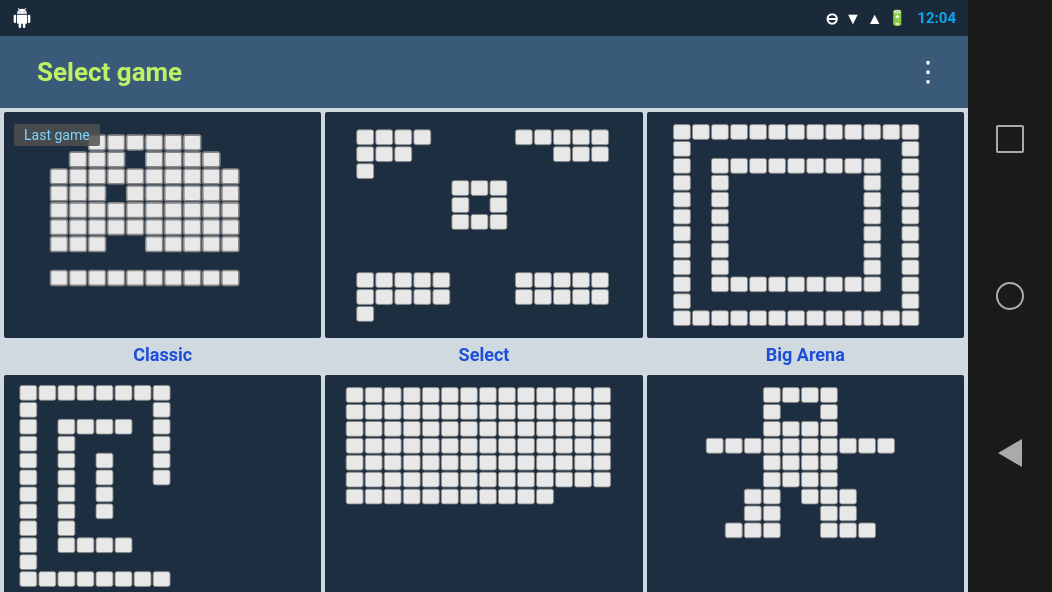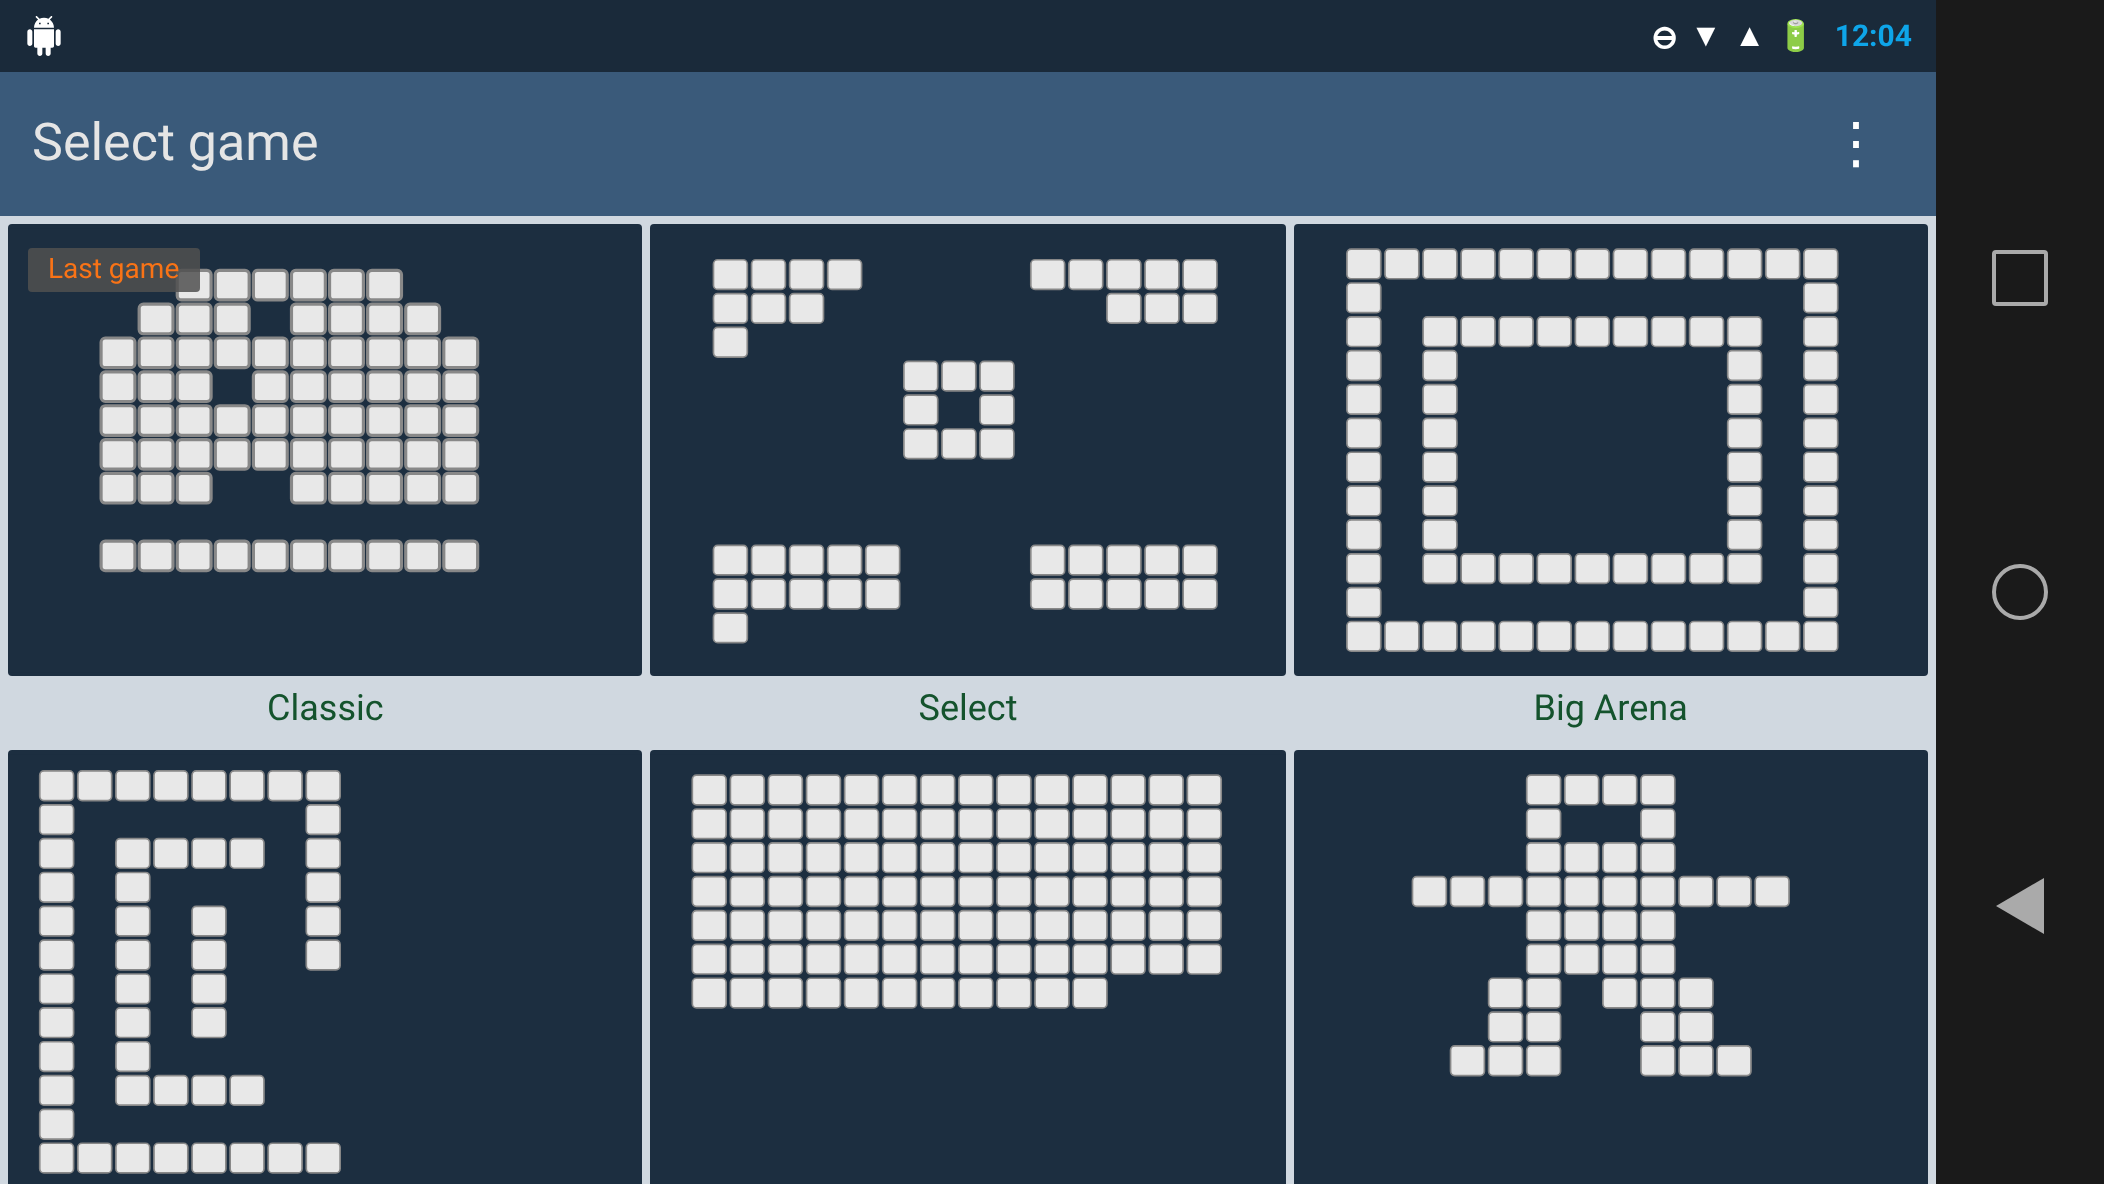--- a/index.html
+++ b/index.html
@@ -58,23 +58,24 @@
       width: 100%;
       height: 72px;
       background: #3a5a7a;
       display: flex;
       align-items: center;
       justify-content: space-between;
       padding: 0 16px;
     }
 
     #app-title {
-      color: #e5e5e5;
+      color: #bef264;
       font-size: 26px;
-      font-weight: 400;
+      font-weight: 700;
+      margin-left: 21px;
     }
 
     #more-button {
       color: white;
       font-size: 28px;
       cursor: pointer;
       padding: 8px;
       letter-spacing: 2px;
       line-height: 10px;
     }
@@ -102,34 +103,34 @@
     .game-thumbnail {
       width: 100%;
       flex: 1;
       background: #1c2e40;
       position: relative;
       overflow: hidden;
       border-radius: 2px;
     }
 
     .game-label {
-      color: #14532d;
+      color: #1d4ed8;
       font-size: 18px;
       padding: 6px 0;
       text-align: center;
-      font-weight: 400;
+      font-weight: 700;
     }
 
     
     .last-game-badge {
       position: absolute;
       top: 12px;
       left: 10px;
       background: rgba(80,80,80,0.85);
-      color: #f97316;
+      color: #7dd3fc;
       font-size: 14px;
       padding: 3px 10px;
       border-radius: 2px;
       z-index: 10;
     }
 
     
     .game-svg {
       width: 100%;
       height: 100%;

